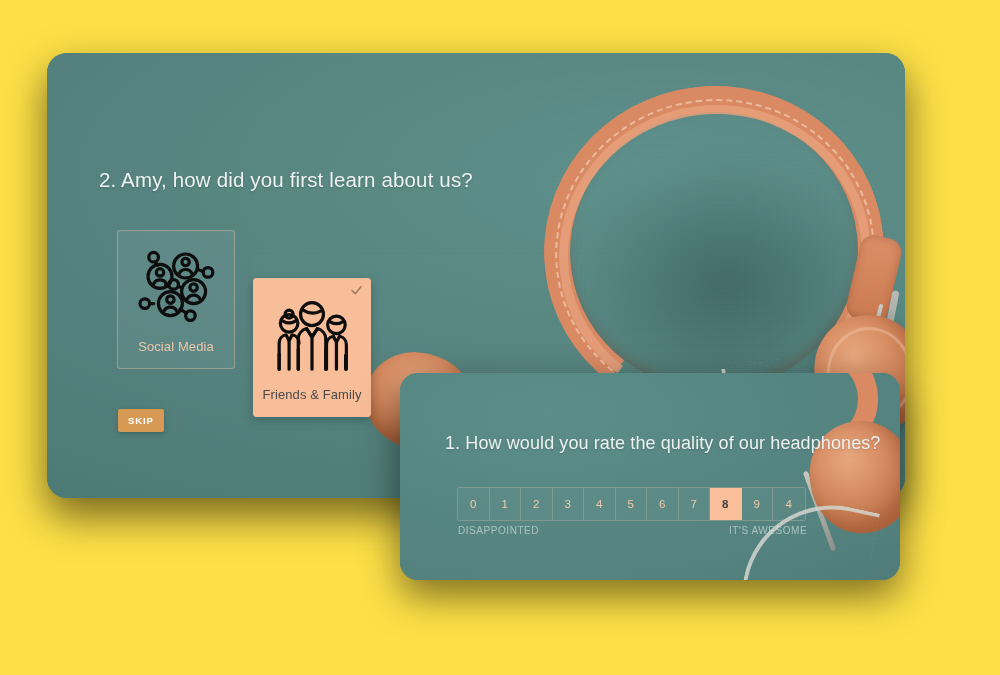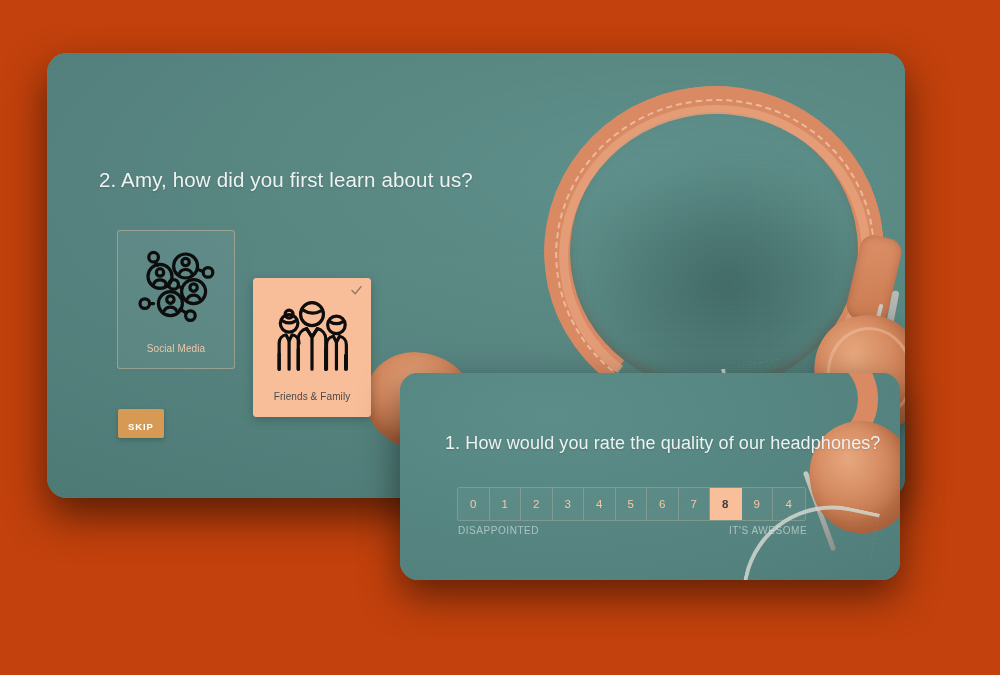--- a/index.html
+++ b/index.html
@@ -9,21 +9,21 @@
     height: 675px;
     background: #000000;
     overflow: hidden;
     font-family: "Liberation Sans", sans-serif;
   }
 
   #stage {
     position: relative;
     width: 1000px;
     height: 675px;
-    background: #c2410c;
+    background: #fde047;
   }
 
   
   #main-panel {
     position: absolute;
     left: 47px;
     top: 53px;
     width: 858px;
     height: 445px;
     border-radius: 20px;
@@ -210,38 +210,38 @@
     align-items: center;
     justify-content: center;
   }
   .option-icon svg { display: block; }
 
   .option-label {
     position: absolute;
     bottom: 14px;
     left: 0; right: 0;
     text-align: center;
-    font-size: 10px;
+    font-size: 13px;
     color: #ebc7ab;
     letter-spacing: .1px;
   }
   .option-card.selected .option-label { color: #4a4a4a; }
 
   .check-mark {
     position: absolute;
     top: 5px; right: 7px;
     width: 13px; height: 13px;
     opacity: .55;
   }
 
   #skip-button {
     position: absolute;
     left: 71px; top: 356px;
     min-width: 42px;
-    padding: 12px 10px 6px 10px;
+    padding: 6px 10px 6px 10px;
     background: #d69a54;
     border: none;
     border-radius: 2px;
     color: #ffffff;
     font-size: 9.5px;
     font-weight: 700;
     letter-spacing: .9px;
     font-family: "Liberation Sans", sans-serif;
     cursor: pointer;
     box-shadow: 0 2px 5px rgba(20,45,43,.30);

